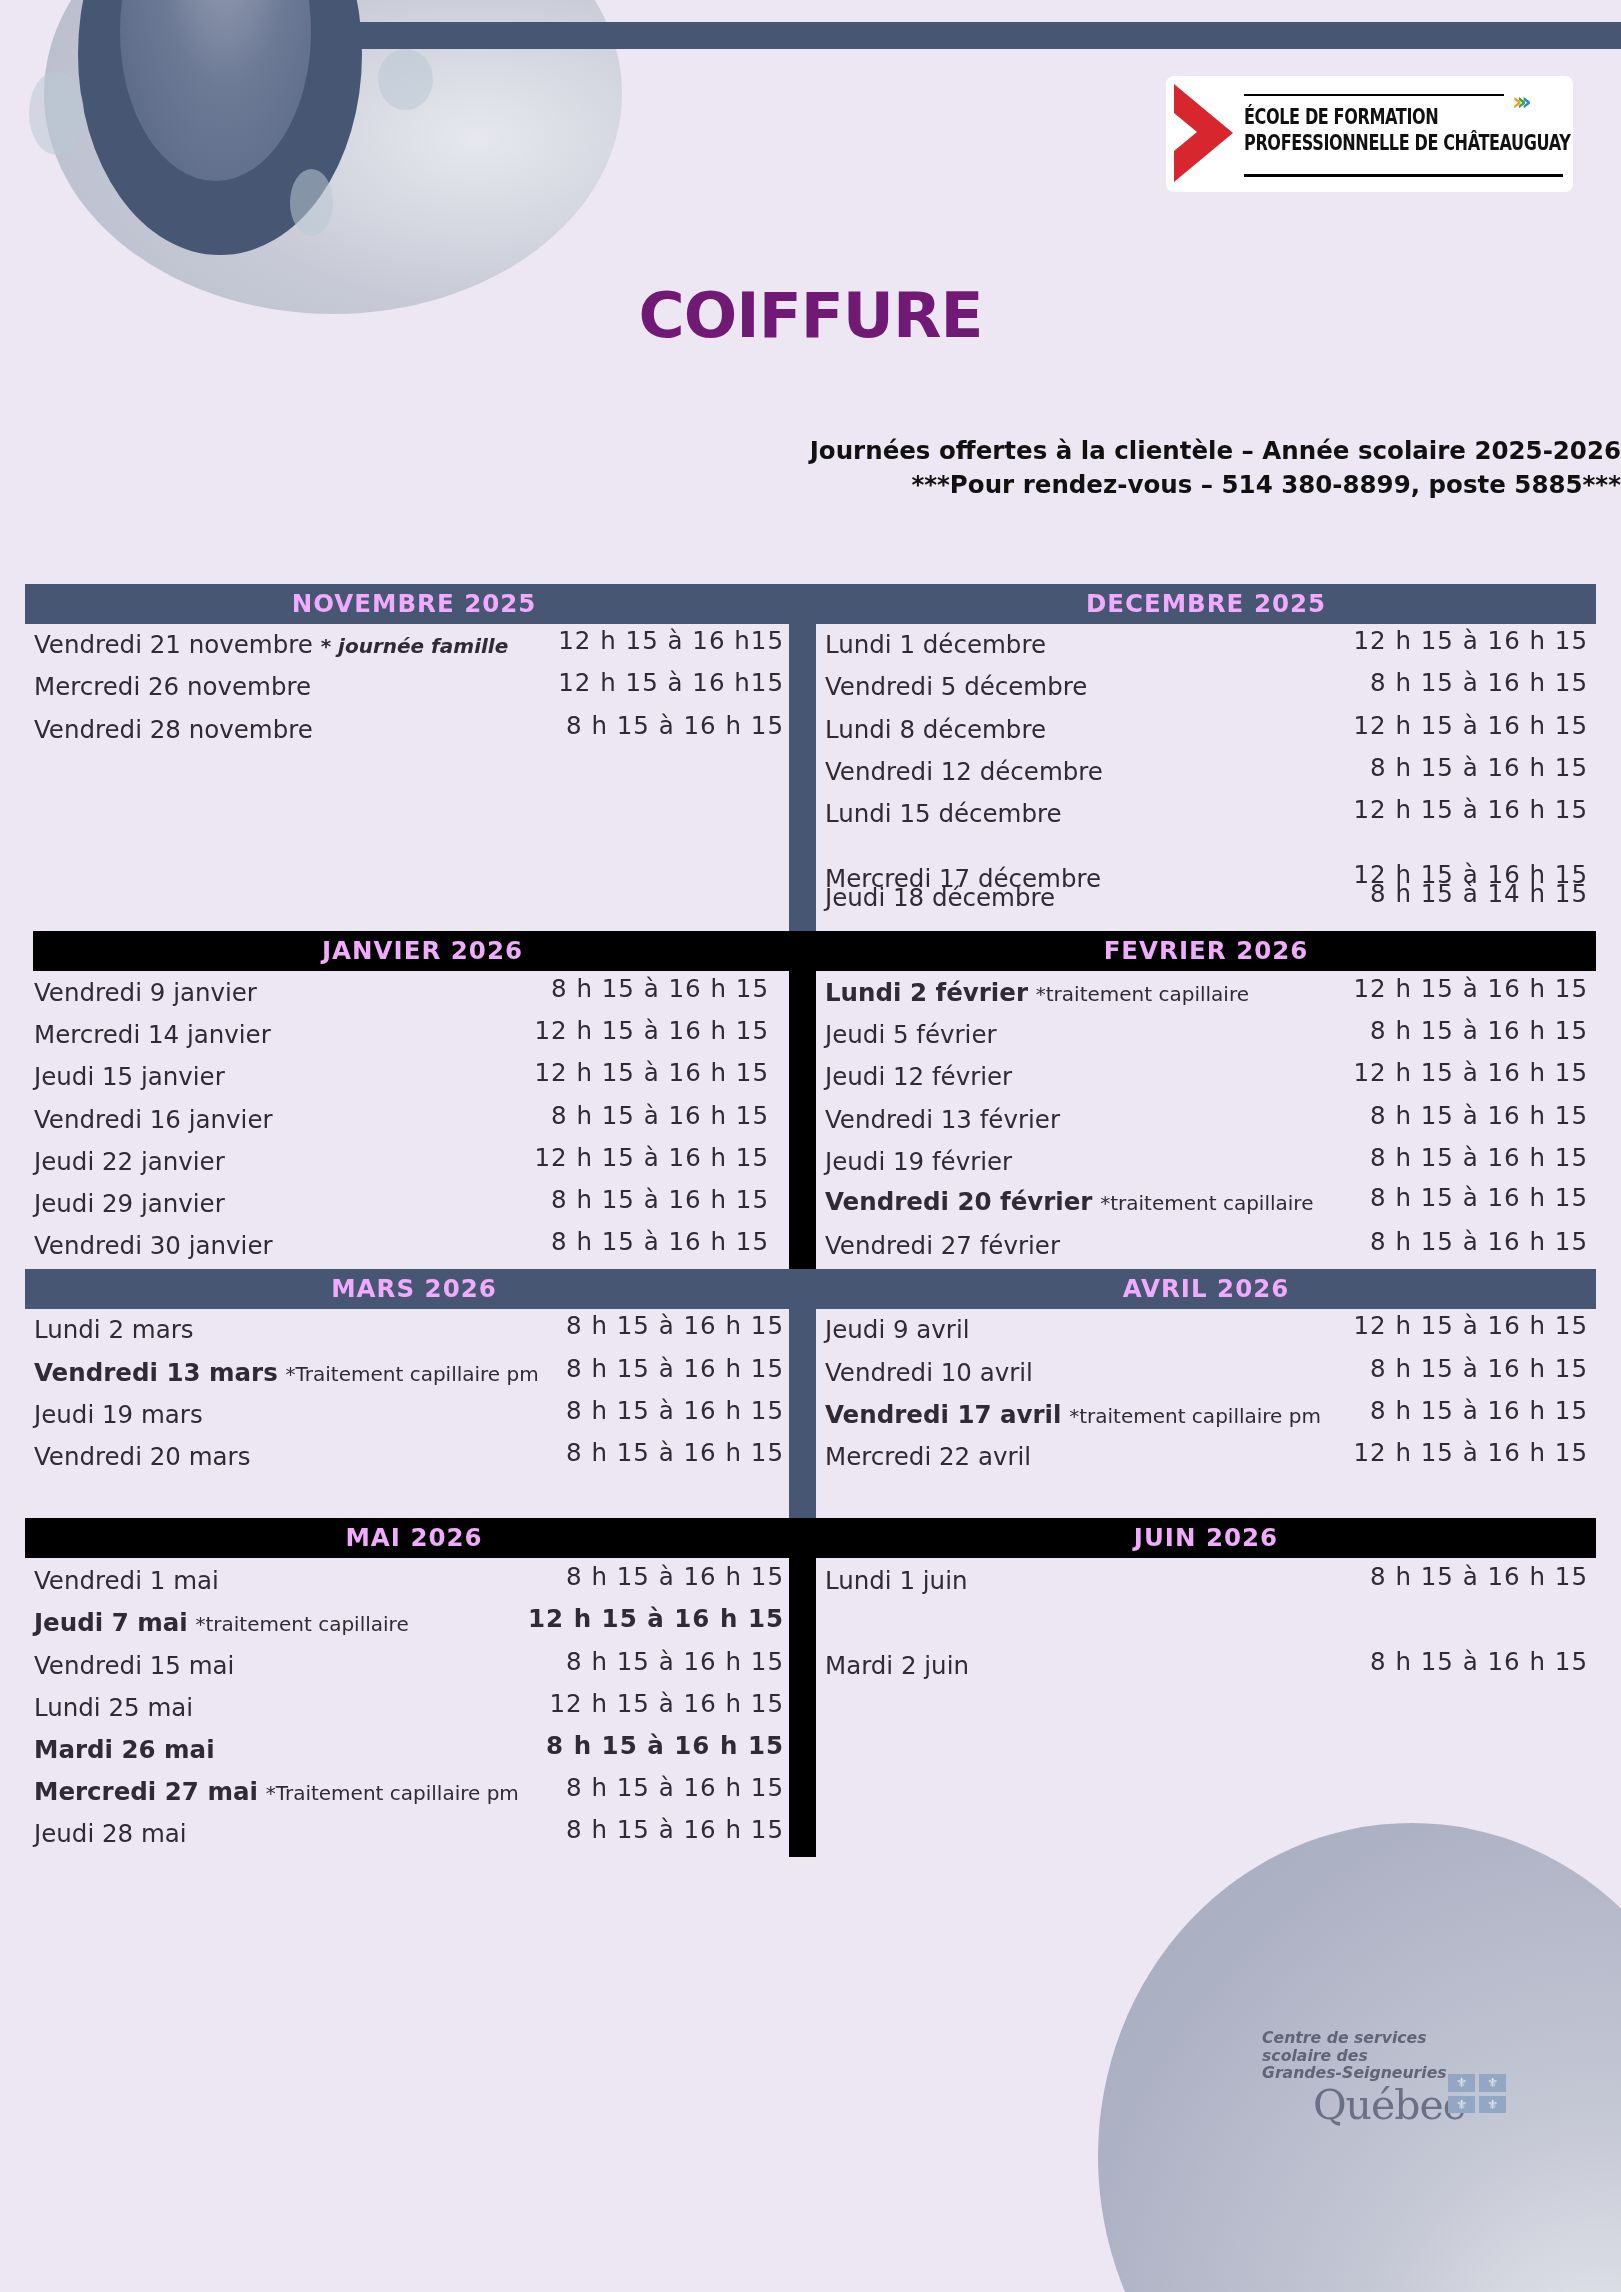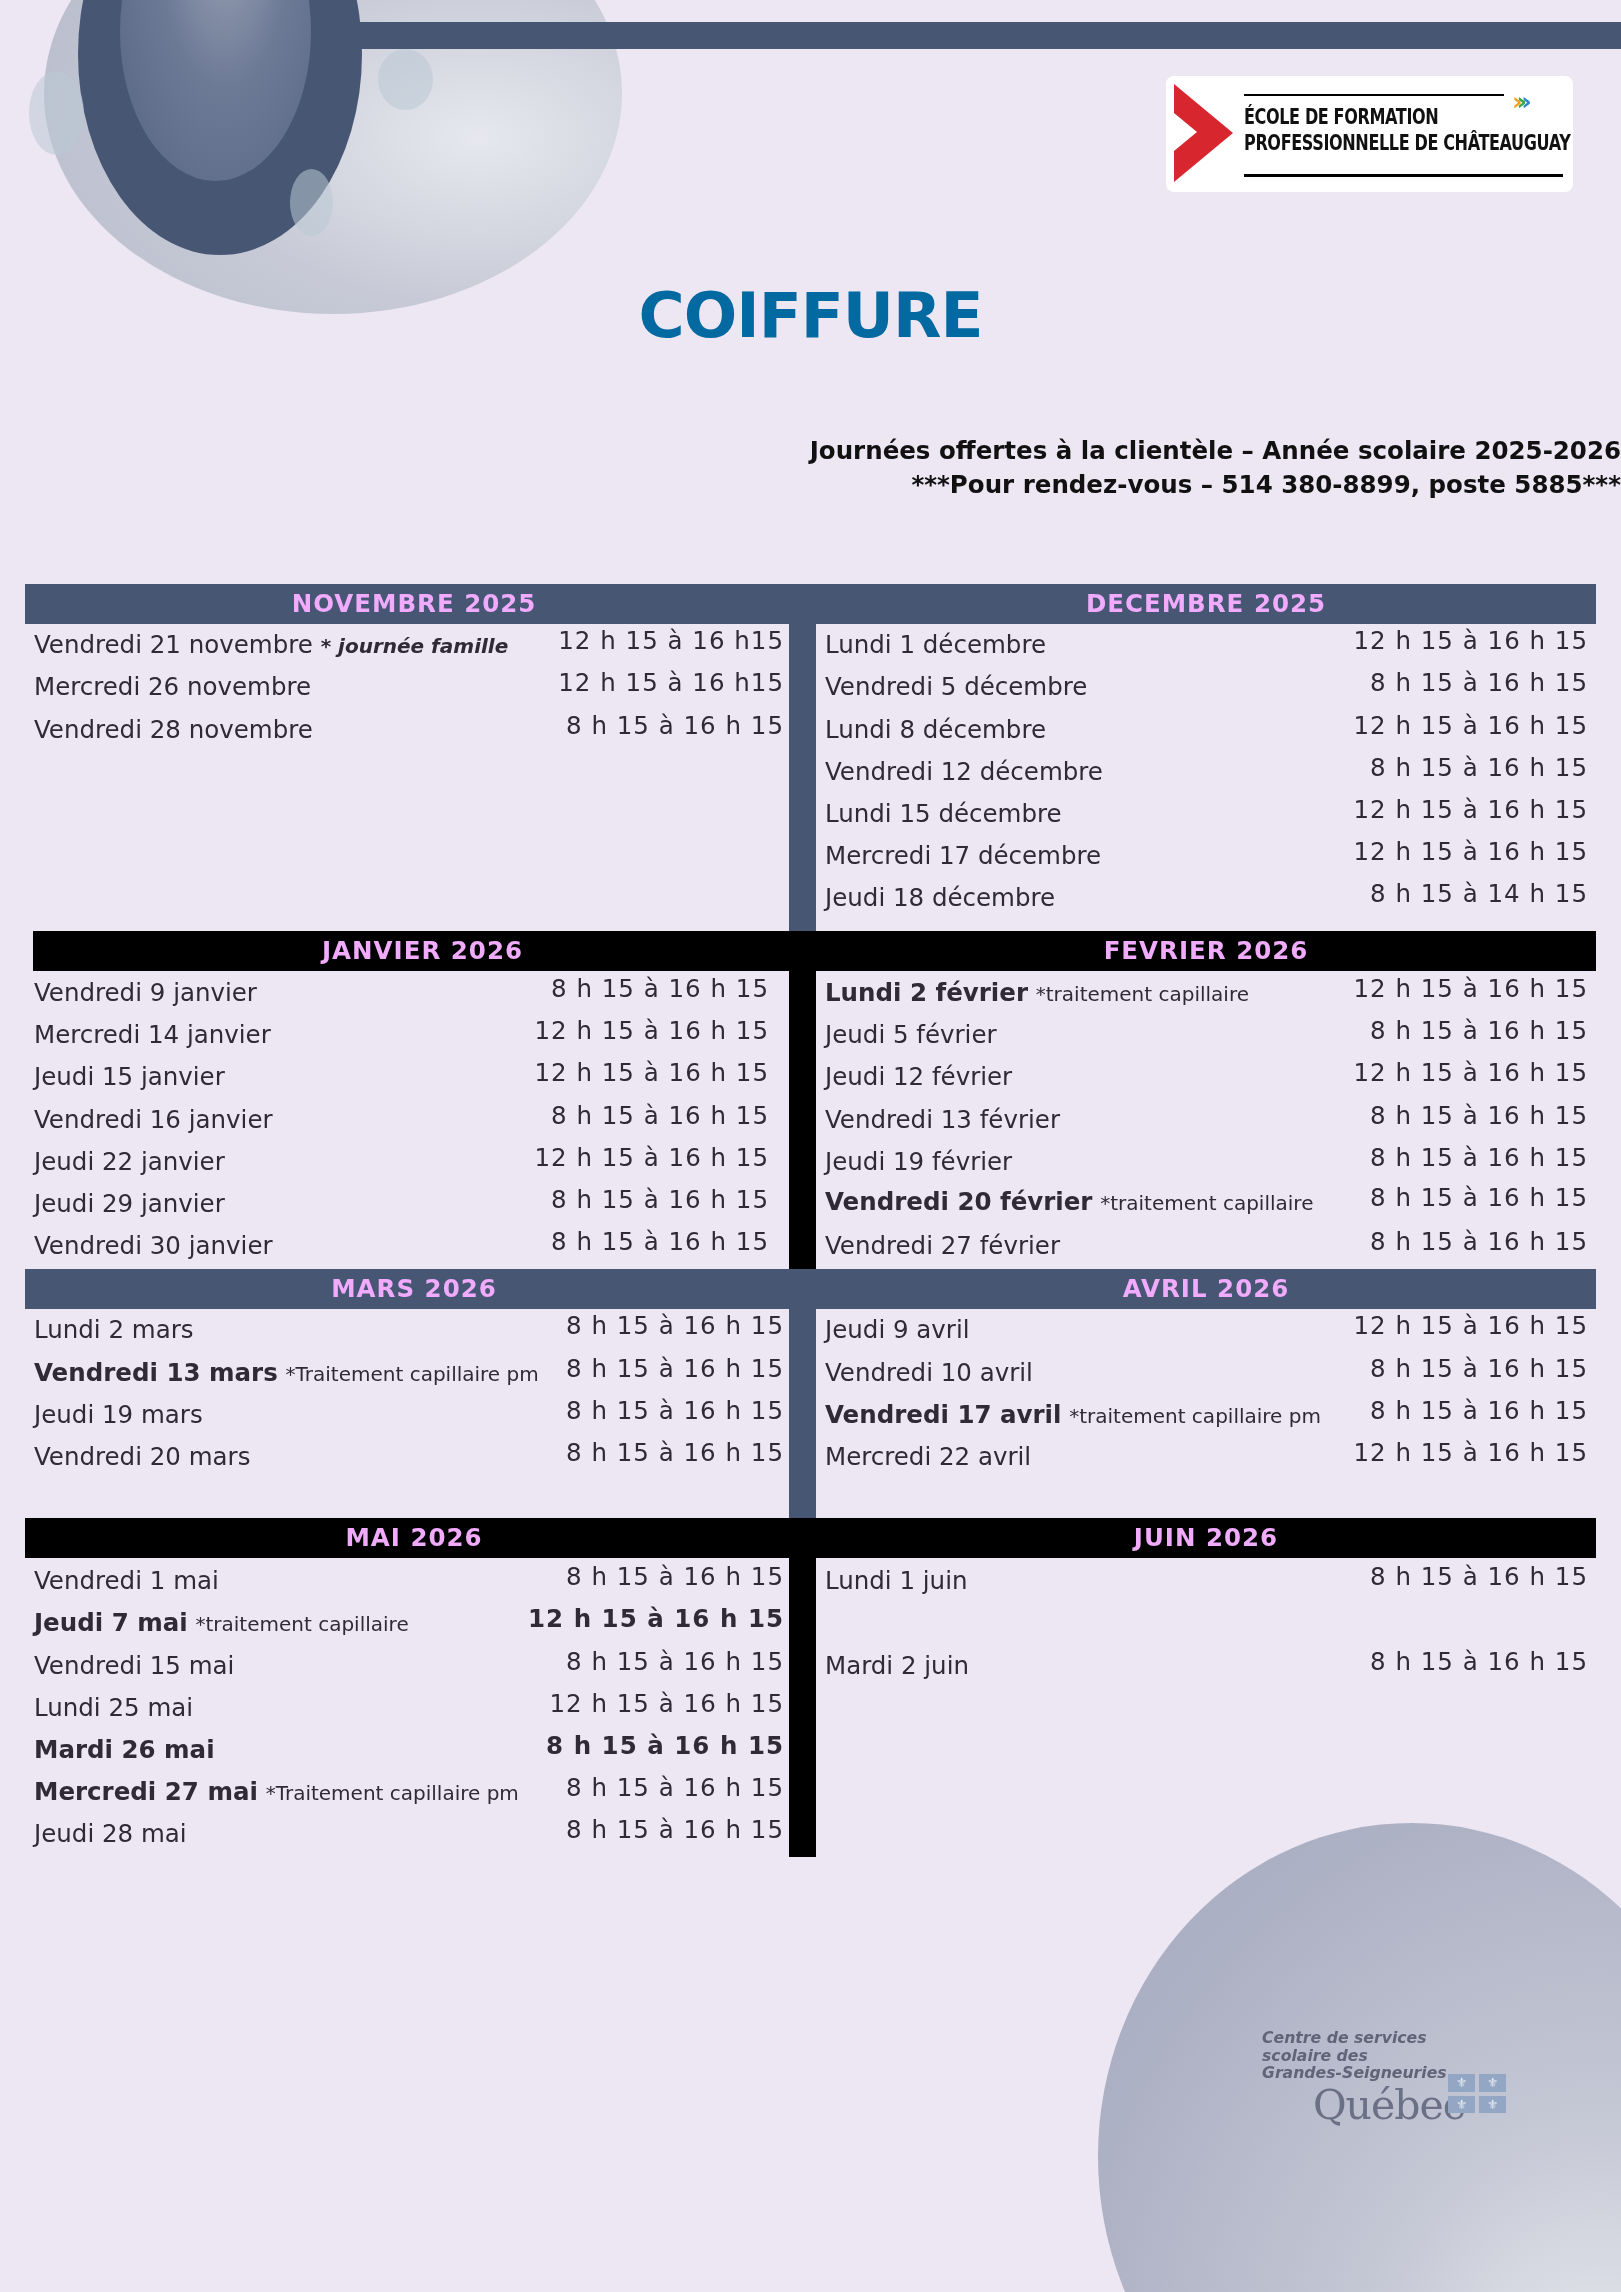--- a/index.html
+++ b/index.html
@@ -54,21 +54,21 @@
     position: absolute; left: 78px; top: 29px;
     font-family: "DejaVu Sans", sans-serif; font-weight: bold; font-size: 20.6px;
     line-height: 25.5px; letter-spacing: -0.5px; color: #111;
     transform: scaleX(0.78); transform-origin: left top; white-space: nowrap;
   }
   .logo-arrows { position: absolute; left: 346px; top: 9.8px; font-size: 25.5px; font-weight: bold; letter-spacing: -5.9px; }
   
   .page-title {
     position: absolute; left: 0; width: 1621px; top: 279px; text-align: center;
     font-family: "DejaVu Sans", sans-serif; font-weight: bold; font-size: 63px;
-    color: #0369a1; letter-spacing: -1px;
+    color: #701a75; letter-spacing: -1px;
   }
   .subtitle {
     position: absolute; left: 0; width: 1621px; text-align: right;
     font-weight: bold; font-size: 24.5px; color: #111;
   }
   
   .vbar { position: absolute; left: 789px; width: 27.4px; }
   .month-header {
     position: absolute; height: 40px; color: #f0abfc; font-weight: bold; font-size: 24.5px;
     letter-spacing: 1px; text-align: center; line-height: 40px;
@@ -164,21 +164,21 @@
       <span class="time">12 h 15 à 16 h 15</span>
     </div>
   <div class="row right-col" style="top:757px;">
       <span class="day">Vendredi 12 décembre</span>
       <span class="time">8 h 15 à 16 h 15</span>
     </div>
   <div class="row right-col" style="top:799px;">
       <span class="day">Lundi 15 décembre</span>
       <span class="time">12 h 15 à 16 h 15</span>
     </div>
-  <div class="row right-col" style="top:841px;">
+  <div class="row right-col" style="top:864px;">
       <span class="day">Mercredi 17 décembre</span>
       <span class="time">12 h 15 à 16 h 15</span>
     </div>
   <div class="row right-col" style="top:883px;">
       <span class="day">Jeudi 18 décembre</span>
       <span class="time">8 h 15 à 14 h 15</span>
     </div>
 </div>
 
 <div class="month-header hdr-black" style="left:33px;top:931px;width:779px;">JANVIER 2026</div>

